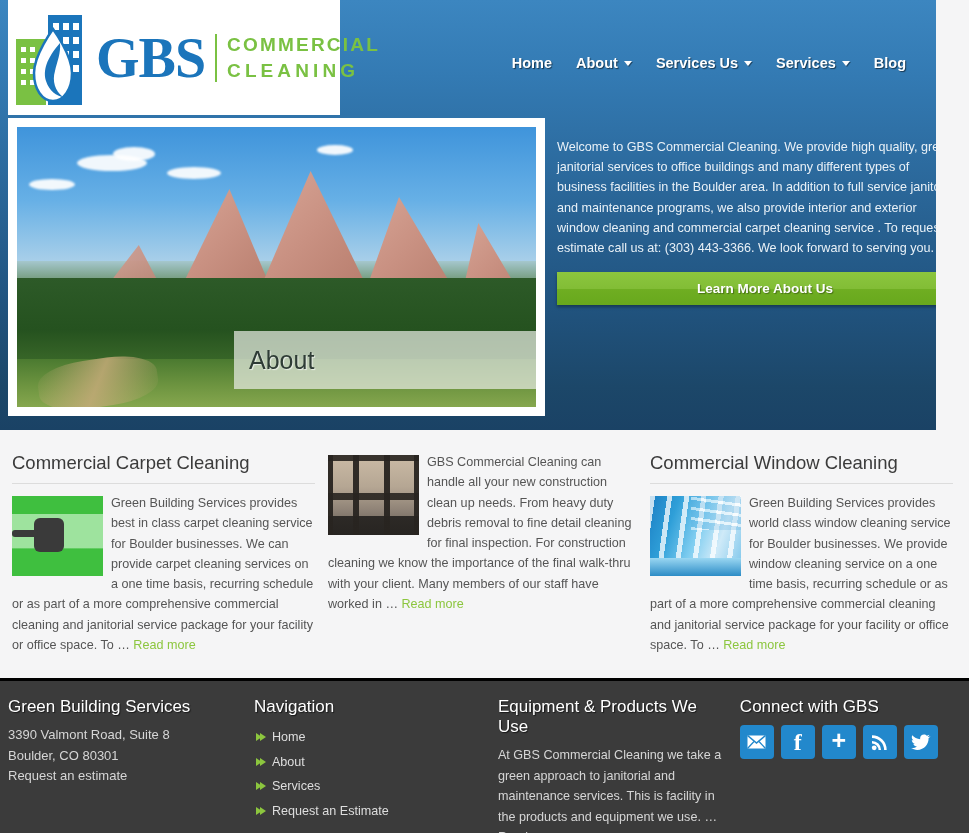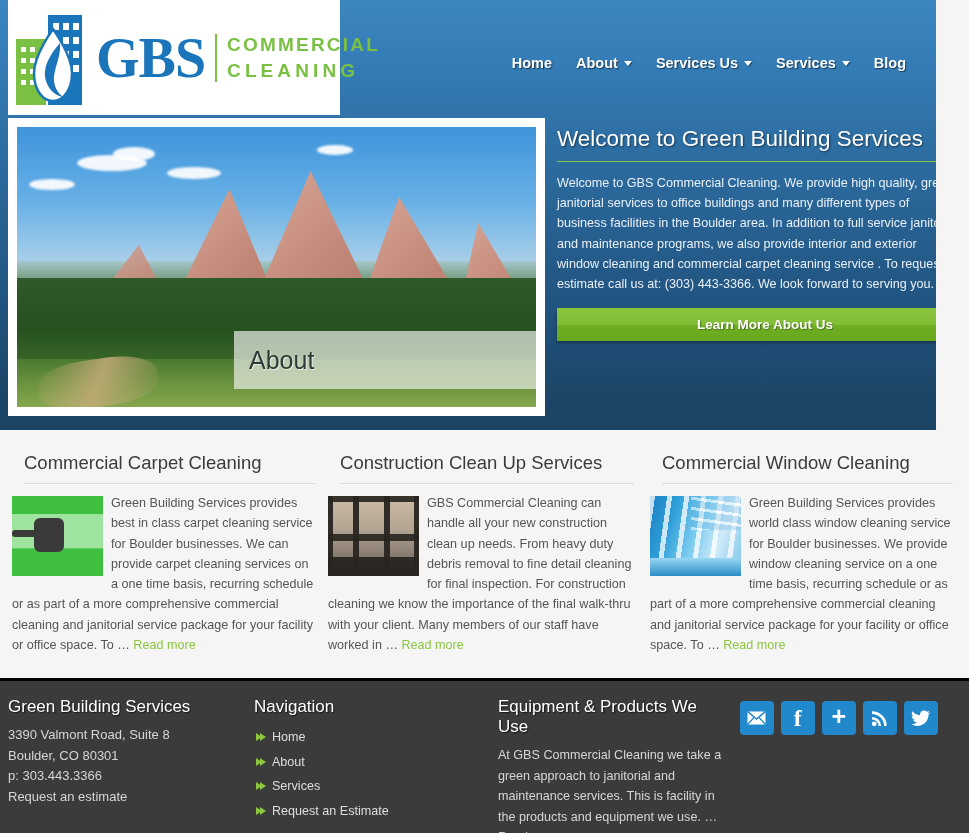--- a/index.html
+++ b/index.html
@@ -193,21 +193,21 @@
     top: 430px; left: 0;
     width: 969px; height: 248px;
     background: #f5f5f6;
     display: flex;
     padding: 0 6px;
   }
   .svc-col { width: 325px; padding: 22px 10px 0 6px; position: relative; }
   .svc-col.c2 { padding-left: 3px; }
   .svc-col.c3 { padding-left: 6px; }
   .svc-col h3 {
-    margin: 0 0 9px 12px;
+    margin: 0 0 9px 0;
     font-size: 18.5px;
     font-weight: normal;
     color: #3b3b3b;
     padding-bottom: 9px;
     border-bottom: 1px solid #dcdcdc;
     white-space: nowrap;
   }
   .svc-body {
     font-size: 12.6px;
     line-height: 20.3px;
@@ -416,41 +416,39 @@
       <div class="meadow"></div>
       <div class="trail"></div>
 
       <div class="slide-caption">
         <span>About</span>
       </div>
     </div>
   </div>
 
   <section class="welcome">
-    <h2>Welcome to Green Building Services</h2>
     <p>Welcome to GBS Commercial Cleaning.  We provide high quality, green janitorial services to office buildings and many different types of business facilities in the Boulder area.  In addition to full service janitorial and maintenance programs, we also provide interior and exterior window cleaning and commercial carpet cleaning service .  To request an estimate call us at: (303) 443-3366.  We look forward to serving you.</p>
     <button class="cta">Learn More About Us</button>
   </section>
 </div>
 
 <section class="services">
 
   <div class="svc-col c1">
     <h3>Commercial Carpet Cleaning</h3>
     <div class="svc-body">
       <div class="svc-thumb thumb-carpet">
         <span class="head"></span>
           <span class="neck"></span>
       </div>
       <span>Green Building Services provides best in class carpet cleaning service for Boulder businesses.  We can provide carpet cleaning services on a one time basis, recurring schedule or as part of a more comprehensive commercial cleaning and janitorial service package for your facility or office space.  To … </span><span class="readmore">Read more</span>
     </div>
   </div>
 
   <div class="svc-col c2">
-    <h3>Construction Clean Up Services</h3>
     <div class="svc-body">
       <div class="svc-thumb thumb-constr">
         <span class="frame"></span>
       </div>
       <span>GBS Commercial Cleaning can handle all your new construction clean up needs.  From heavy duty debris removal to fine detail cleaning for final inspection.  For construction cleaning we know the importance of the final walk-thru with your client. Many members of our staff have worked in … </span><span class="readmore">Read more</span>
     </div>
   </div>
 
   <div class="svc-col c3">
     <h3>Commercial Window Cleaning</h3>
@@ -465,21 +463,20 @@
   </div>
 
 </section>
 
 <footer class="footer">
 
   <div class="f-col f1">
     <h4>Green Building Services</h4>
     <div class="f-line">3390 Valmont Road, Suite 8</div>
     <div class="f-line">Boulder, CO 80301</div>
-    <div class="f-line">p: 303.443.3366</div>
     <div class="f-line f-link">Request an estimate</div>
   </div>
 
   <div class="f-col f2">
     <h4>Navigation</h4>
     <ul class="f-nav">
       <li>
         <i class="bullet"></i><i class="bullet2"></i>
         <span>Home</span>
       </li>
@@ -500,20 +497,21 @@
 
   <div class="f-col f3">
     <h4>Equipment &amp; Products We Use</h4>
     <p class="f-text">
       <span>At GBS Commercial Cleaning we take a green approach to janitorial and maintenance services.  This is facility in the products and equipment we use.</span>
       <span>… </span><span class="f-link">Read more</span>
     </p>
   </div>
 
   <div class="f-col f4">
+    <h4>Connect with GBS</h4>
     <div class="social">
       <div class="sbtn">
         <svg width="19" height="14" viewBox="0 0 19 14">
           <rect x="0.5" y="0.5" width="18" height="13" fill="#ffffff"></rect>
           <path d="M0.5 0.5 L9.5 8 L18.5 0.5" fill="none" stroke="#2288cc" stroke-width="1.6"></path>
           <path d="M0.5 13.5 L7 6.5 M18.5 13.5 L12 6.5" fill="none" stroke="#2288cc" stroke-width="1.3"></path>
         </svg>
       </div>
       <div class="sbtn">
         <span class="f-glyph">f</span>

